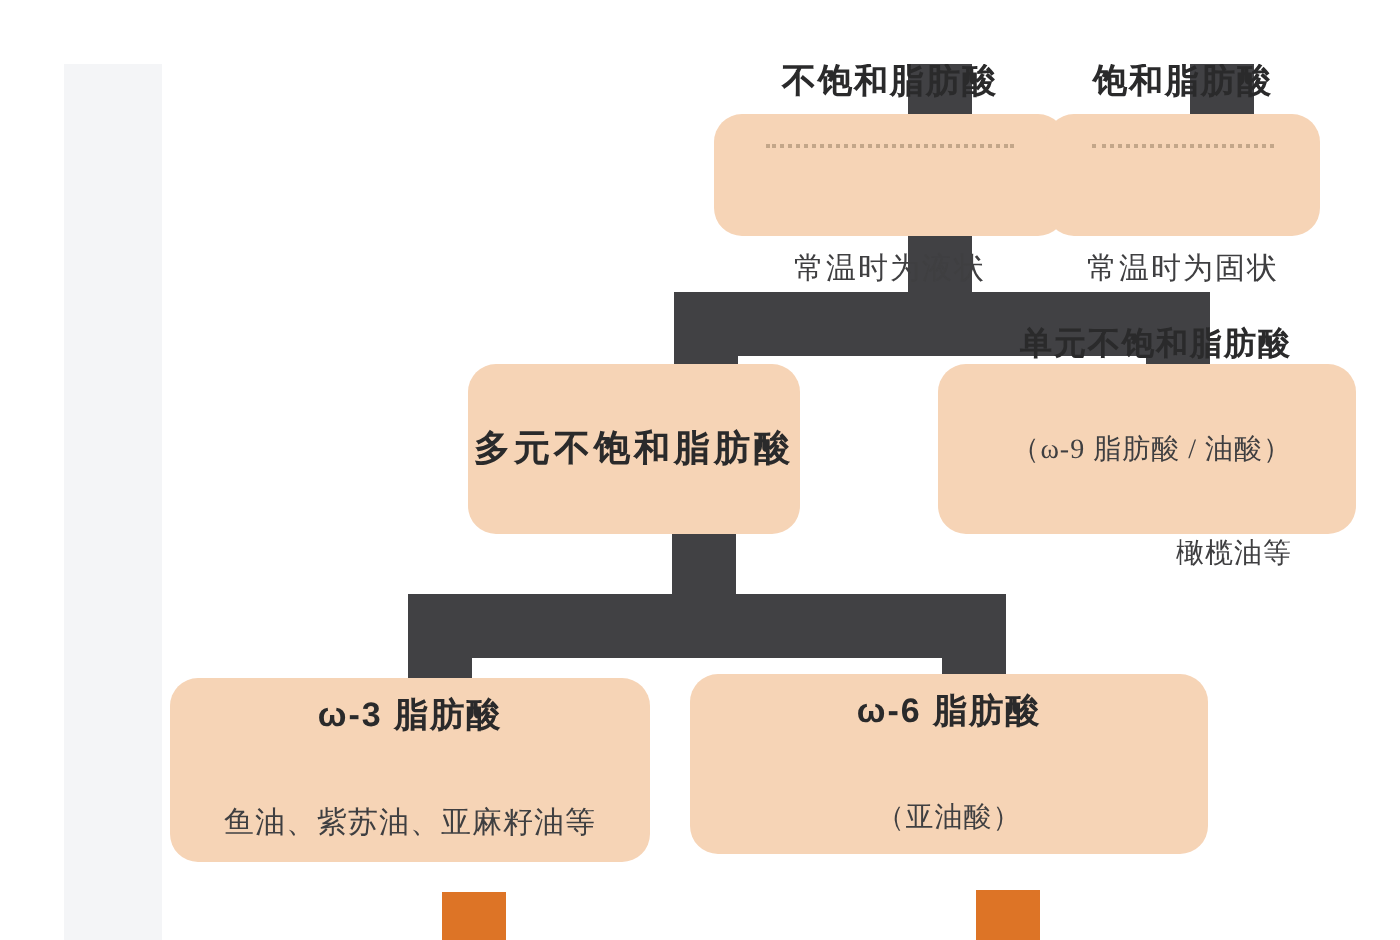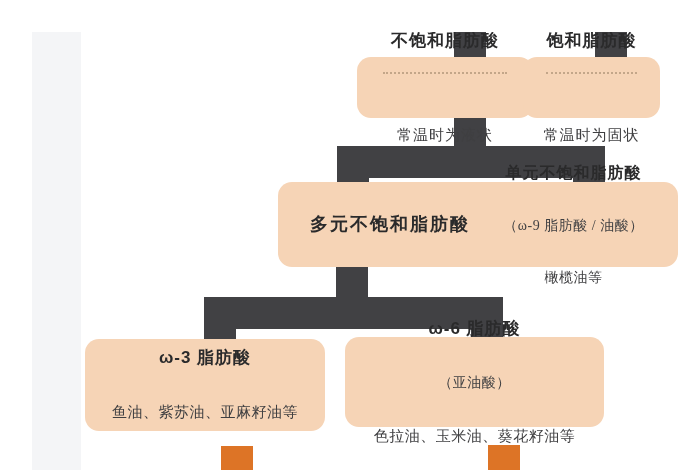--- a/index.html
+++ b/index.html
@@ -85,39 +85,38 @@
     <div class="sep"></div>
     <div class="node-sub">常温时为液状</div>
   </div>
 
   <div class="node" style="left:491px;top:25px;width:137px;height:61px;">
     <div class="node-title">饱和脂肪酸</div>
     <div class="sep"></div>
     <div class="node-sub">常温时为固状</div>
   </div>
 
-  <div class="node" style="left:202px;top:150px;width:224px;height:85px;margin-left:44px;">
+  <div class="node" style="left:202px;top:150px;width:166px;height:85px;">
     <div class="node-title big">多元不饱和脂肪酸</div>
   </div>
 
-  <div class="node" style="left:437px;top:150px;width:209px;height:85px;">
+  <div class="node" style="left:437px;top:150px;width:209px;height:85px;align-items:flex-end;">
     <div class="node-title" style="font-size:16px;">单元不饱和脂肪酸</div>
     <div class="node-line">（ω-9 脂肪酸 / 油酸）</div>
     <div class="node-line">橄榄油等</div>
   </div>
 
   <div class="node" style="left:53px;top:307px;width:240px;height:92px;">
     <div class="node-title">ω-3 脂肪酸</div>
     <div class="node-line wide">鱼油、紫苏油、亚麻籽油等</div>
   </div>
 
   <div class="node" style="left:313px;top:305px;width:259px;height:90px;">
     <div class="node-title">ω-6 脂肪酸</div>
     <div class="node-line">（亚油酸）</div>
-    <div class="node-line wide">色拉油、玉米油、葵花籽油等</div>
   </div>
 
   <div class="block-arrow" style="left:154px;top:398px;">
     <div class="arrow-shaft"></div>
     <div class="arrow-head"></div>
   </div>
   <div class="block-arrow" style="left:421px;top:397px;">
     <div class="arrow-shaft"></div>
     <div class="arrow-head"></div>
   </div>

